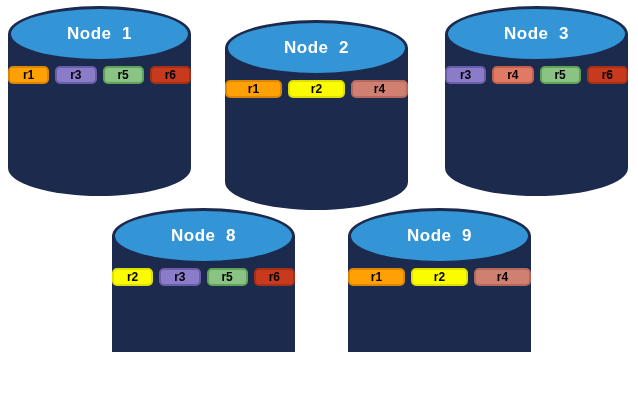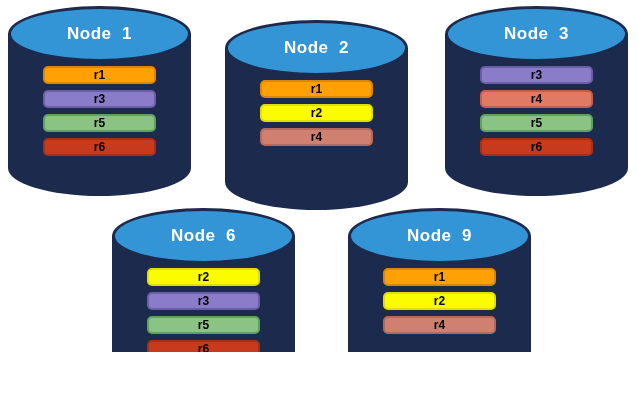--- a/index.html
+++ b/index.html
@@ -38,21 +38,21 @@
     border:3px solid var(--navy);
     border-radius:50%;z-index:2;
     display:flex;align-items:center;justify-content:center;
   }
   .cyl-label{
     font-weight:bold;font-size:17px;color:var(--title);
     white-space:pre;letter-spacing:.5px;
   }
   .bars{
     position:absolute;left:0;right:0;top:60px;z-index:3;
-    display:flex;flex-direction:column;align-items:center;gap:6px;
+    display:flex;align-items:center;gap:6px;
   }
   .bar{
     width:113px;height:18px;
     border:2px solid;border-radius:5px;
     display:flex;align-items:center;justify-content:center;
   }
   .bar-label{
     font-weight:bold;font-size:12px;color:var(--bartext);line-height:1;
   }
 </style>
@@ -121,21 +121,21 @@
       <div class="bar" style="background: rgb(200, 58, 29); border-color: rgb(165, 48, 22);">
         <span class="bar-label">r6</span>
       </div>
     </div>
   </div>
 
   <div class="cyl pos-n4">
     <div class="cyl-body"></div>
     <div class="cyl-bottom"></div>
     <div class="cyl-top">
-      <span class="cyl-label">Node  6</span>
+      <span class="cyl-label">Node  8</span>
     </div>
     <div class="bars">
       <div class="bar" style="background: rgb(252, 252, 0); border-color: rgb(223, 223, 0);">
         <span class="bar-label">r2</span>
       </div>
       <div class="bar" style="background: rgb(138, 124, 200); border-color: rgb(108, 93, 169);">
         <span class="bar-label">r3</span>
       </div>
       <div class="bar" style="background: rgb(138, 195, 131); border-color: rgb(95, 163, 90);">
         <span class="bar-label">r5</span>

